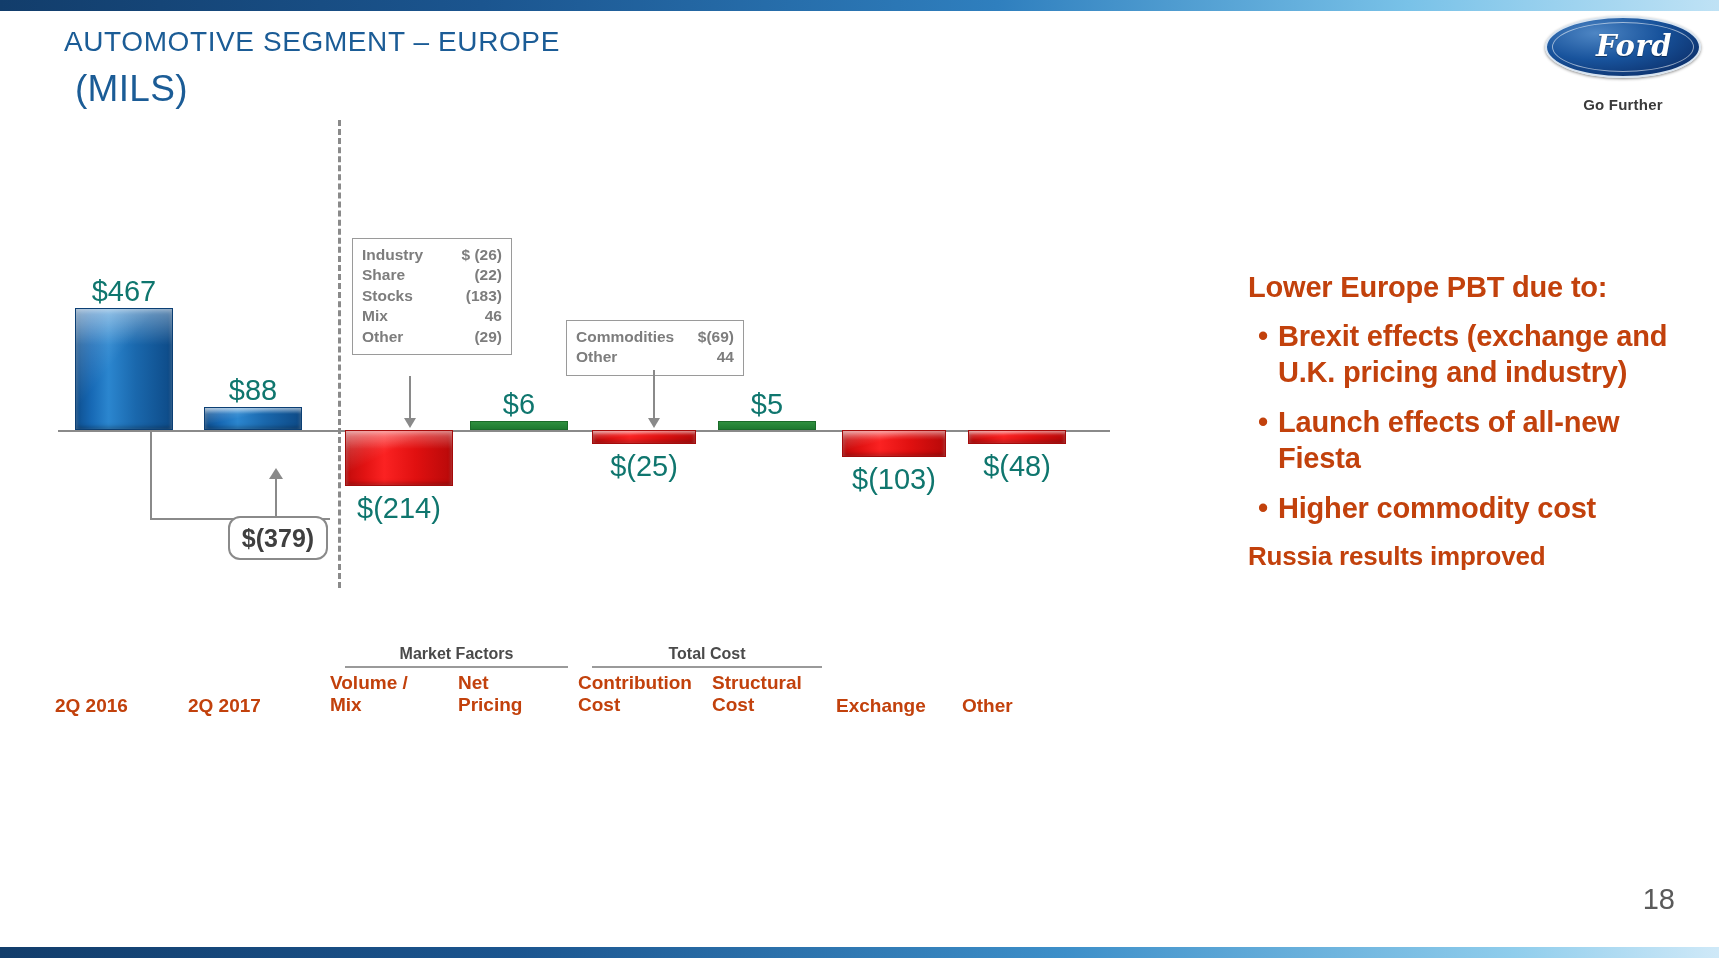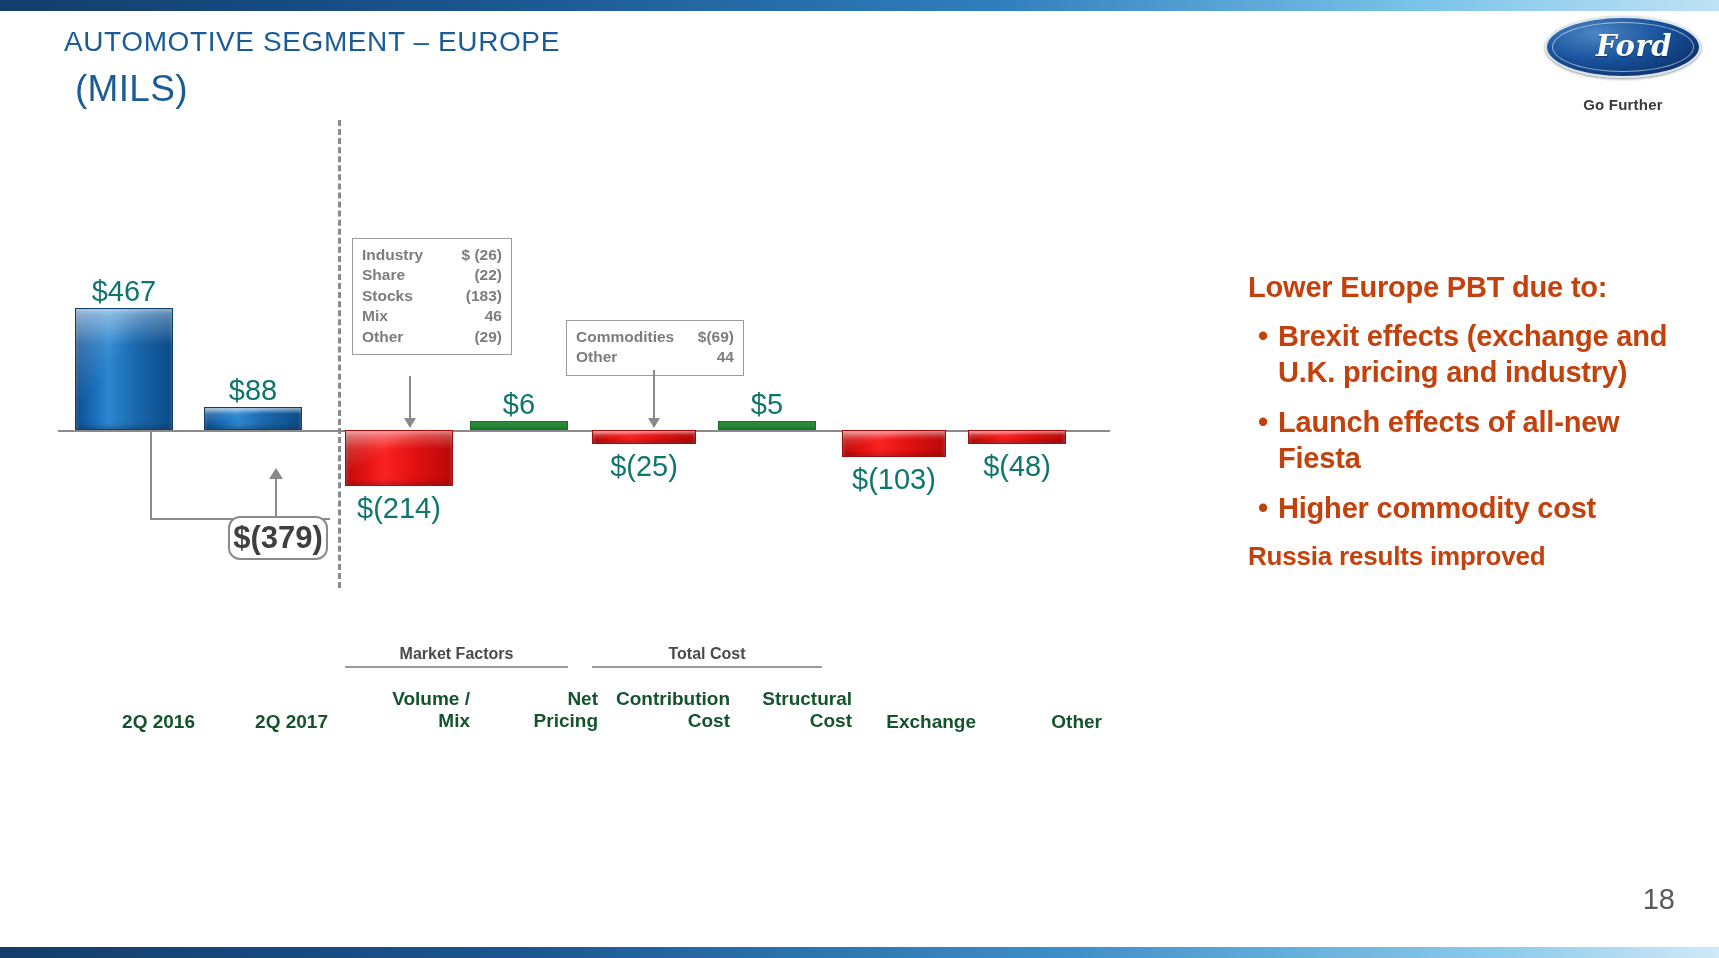--- a/index.html
+++ b/index.html
@@ -77,29 +77,29 @@
     border-left:6px solid transparent;border-right:6px solid transparent;
     border-top:10px solid #8a8a8a;}
 
   
   .bracket{position:absolute;border:2px solid #8a8a8a;border-top:none;}
   .up-stem{position:absolute;width:0;border-left:2px solid #8a8a8a;}
   .up-head{position:absolute;width:0;height:0;
     border-left:7px solid transparent;border-right:7px solid transparent;
     border-bottom:11px solid #8a8a8a;}
   .callout{position:absolute;border:2px solid #8a8a8a;border-radius:12px;background:#fff;
-    font-size:31px;font-weight:700;color:#3f3f3f;display:flex;align-items:center;
+    font-size:25px;font-weight:700;color:#3f3f3f;display:flex;align-items:center;
     justify-content:center;box-sizing:border-box;}
 
   
   .grp{position:absolute;text-align:center;}
   .grp-name{font-size:16px;font-weight:700;color:#4a4a4a;white-space:nowrap;}
   .grp-rule{margin-top:3px;height:2px;background:#9a9a9a;}
-  .cat{position:absolute;text-align:right;font-size:19px;font-weight:700;color:#14532d;
-    line-height:1.18;margin-top:16px;}
+  .cat{position:absolute;text-align:left;font-size:19px;font-weight:700;color:#c2410c;
+    line-height:1.18;}
 
   
   #notes{position:absolute;left:1248px;top:270px;width:450px;color:#c2410c;}
   .note-head{font-size:29px;font-weight:700;line-height:1.2;letter-spacing:-.2px;}
   .note-bullets{margin:14px 0 0 0;padding:0;list-style:none;}
   .note-bullets li{display:flex;font-size:29px;font-weight:700;line-height:1.24;
     margin-bottom:14px;letter-spacing:-.2px;}
   .note-bullets li .dot{width:30px;flex:0 0 30px;text-align:center;}
   .note-bullets li .txt{flex:1;}
   .note-foot{font-size:26px;font-weight:700;margin-top:6px;letter-spacing:-.2px;}

